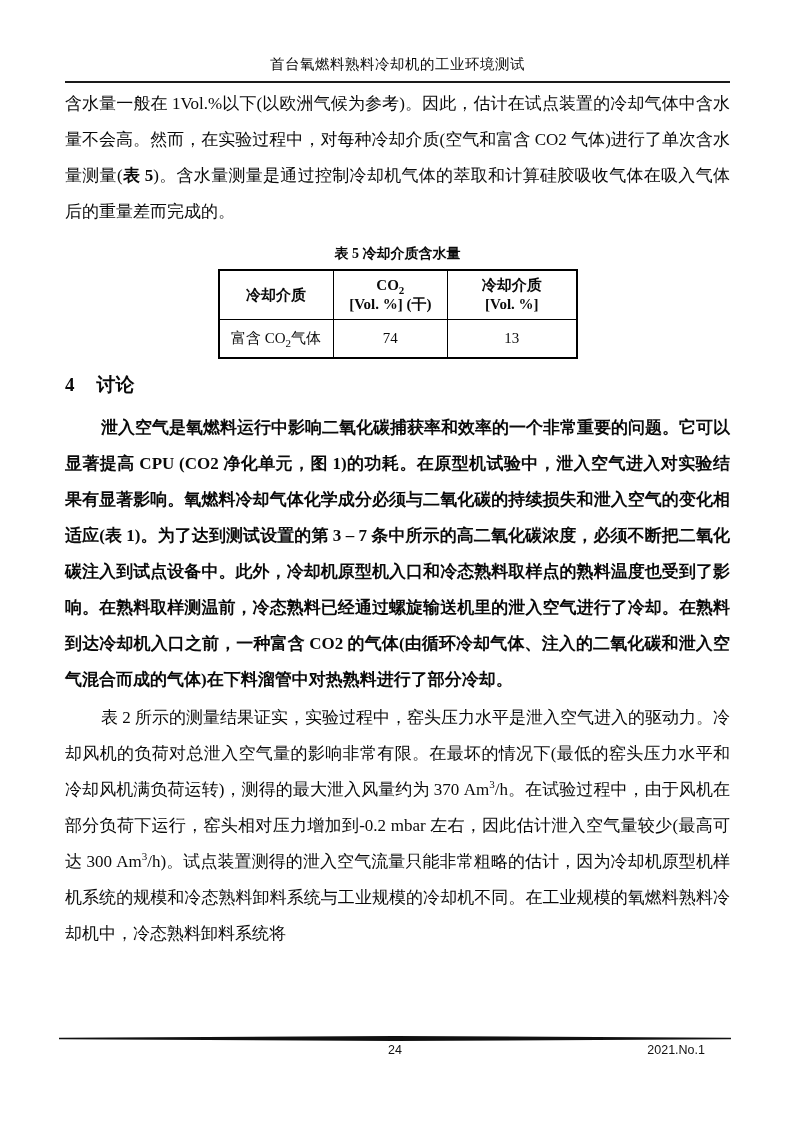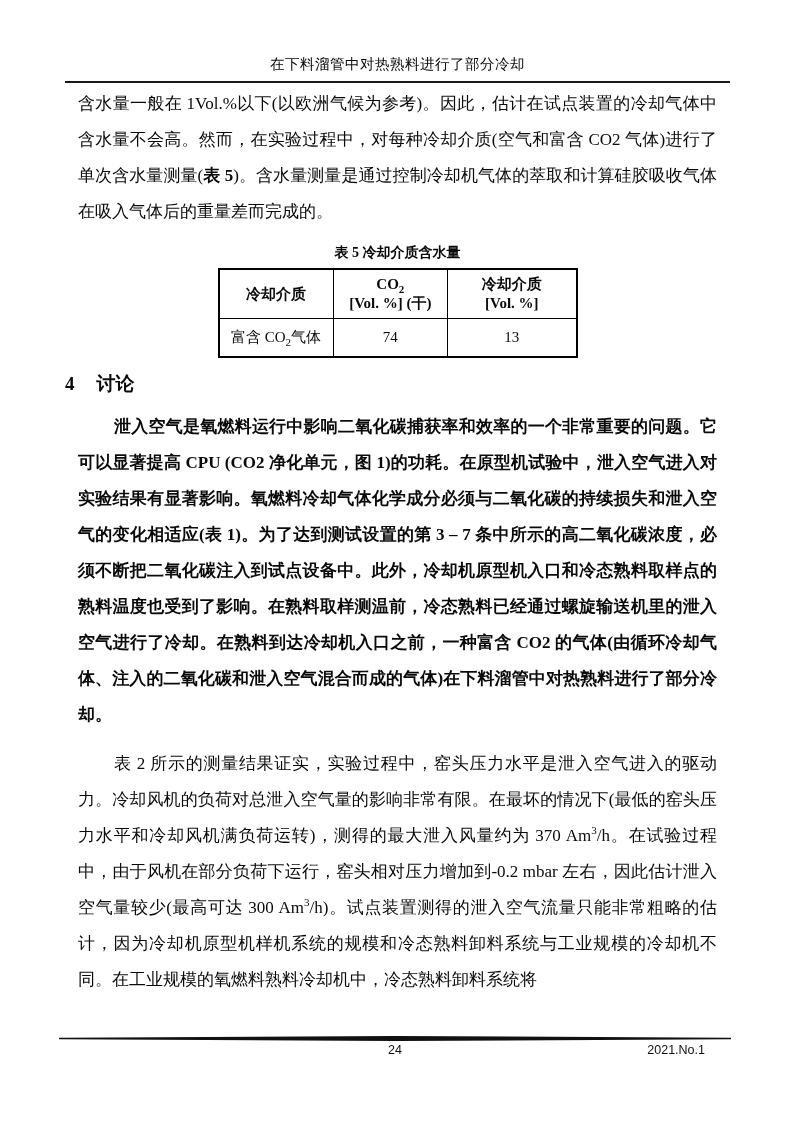--- a/index.html
+++ b/index.html
@@ -23,34 +23,34 @@
     letter-spacing: 0.5px;
   }
   .header-rule {
     margin-top: 7px;
     border-bottom: 2px solid #1a1a1a;
     height: 0;
   }
 
   
   .para {
-    margin: 13px;
+    margin: 0;
     font-size: 17px;
     line-height: 36px;
     text-align: justify;
     text-justify: inter-character;
   }
   .para.first { margin-top: 3px; }
   .para.indent { text-indent: 36px; }
   .para b { font-weight: bold; }
   sup, sub { font-size: 11px; line-height: 0; }
 
   
   .table-caption {
-    margin-top: 2px;
+    margin-top: 14px;
     text-align: center;
     font-size: 14px;
     font-weight: bold;
     line-height: 20px;
   }
   table.media-table {
     margin: 5px auto 0 auto;
     border-collapse: collapse;
     width: 360px;
     table-layout: fixed;
@@ -110,21 +110,21 @@
   .page-num { position: absolute; left: 0; right: 0; text-align: center; }
   .issue { position: absolute; right: 26px; }
 </style>
 </head>
 <body>
 
 <div class="page">
 
   <div class="content">
     <div class="doc-header">
-      <div class="running-head">在下料溜管中对热熟料进行了部分冷却</div>
+      <div class="running-head">首台氧燃料熟料冷却机的工业环境测试</div>
       <div class="header-rule"></div>
     </div>
 
     <p class="para first"><span>含水量一般在 1Vol.%以下(以欧洲气候为参考)。因此，估计在试点装置的冷却气体中含水量不会高。然而，在实验过程中，对每种冷却介质(空气和富含 CO2 气体)进行了单次含水量测量(</span><b>表 5</b><span>)。含水量测量是通过控制冷却机气体的萃取和计算硅胶吸收气体在吸入气体后的重量差而完成的。</span></p>
 
     <div class="table-caption">表 5  冷却介质含水量</div>
 
     <table class="media-table">
       <colgroup>
           <col class="c1">

